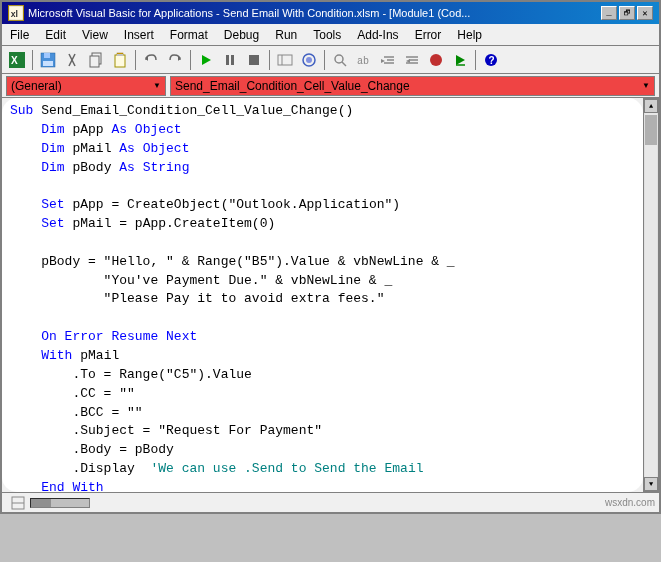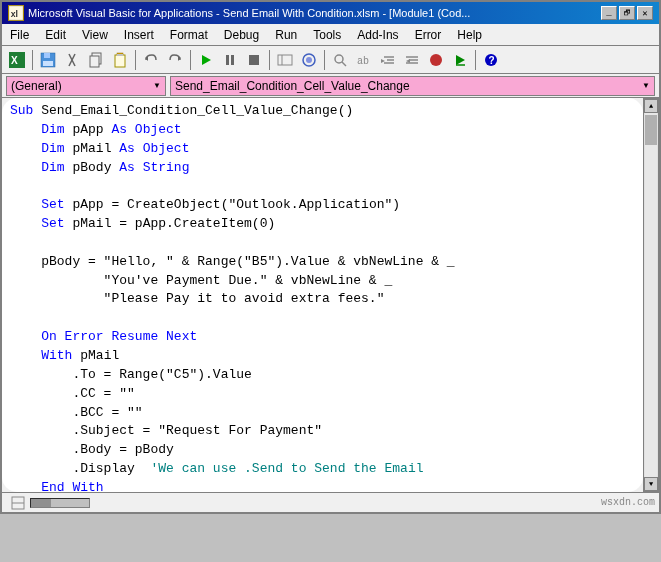--- a/index.html
+++ b/index.html
@@ -117,21 +117,21 @@
       align-items: center;
       height: 24px;
       background: #f0f0f0;
       border-bottom: 1px solid #808080;
       flex-shrink: 0;
       gap: 4px;
       padding: 2px 4px;
     }
     .dropdown-box {
       height: 20px;
-      background: #f9a8d4;
+      background: #ef4444;
       border: 1px solid #808080;
       display: flex;
       align-items: center;
       justify-content: space-between;
       padding: 0 4px;
       font-family: Arial, sans-serif;
       font-size: 12px;
       cursor: pointer;
     }
     .dropdown-box.left { width: 160px; }
@@ -427,15 +427,15 @@
       <svg width="14" height="14" viewBox="0 0 14 14">
         <rect x="1" y="1" width="12" height="12" fill="none" stroke="#888" stroke-width="1"></rect>
         <line x1="1" y1="7" x2="13" y2="7" stroke="#888" stroke-width="1"></line>
       </svg>
     </div>
     <div style="display:flex; align-items:center; flex:1; gap:4px;">
       <div style="width:60px; height:10px; background:#c0c0c0; border: 1px inset #808080;">
         <div style="width:20px; height:8px; background:#909090;"></div>
       </div>
     </div>
-    <div style="font-family:Liberation Mono, monospace; font-size:10px; color:#888;">wsxdn.com</div>
+    <div style="font-family:Liberation Sans, sans-serif; font-size:10px; color:#888;">wsxdn.com</div>
   </div>
 </div>
 
 </body></html>

